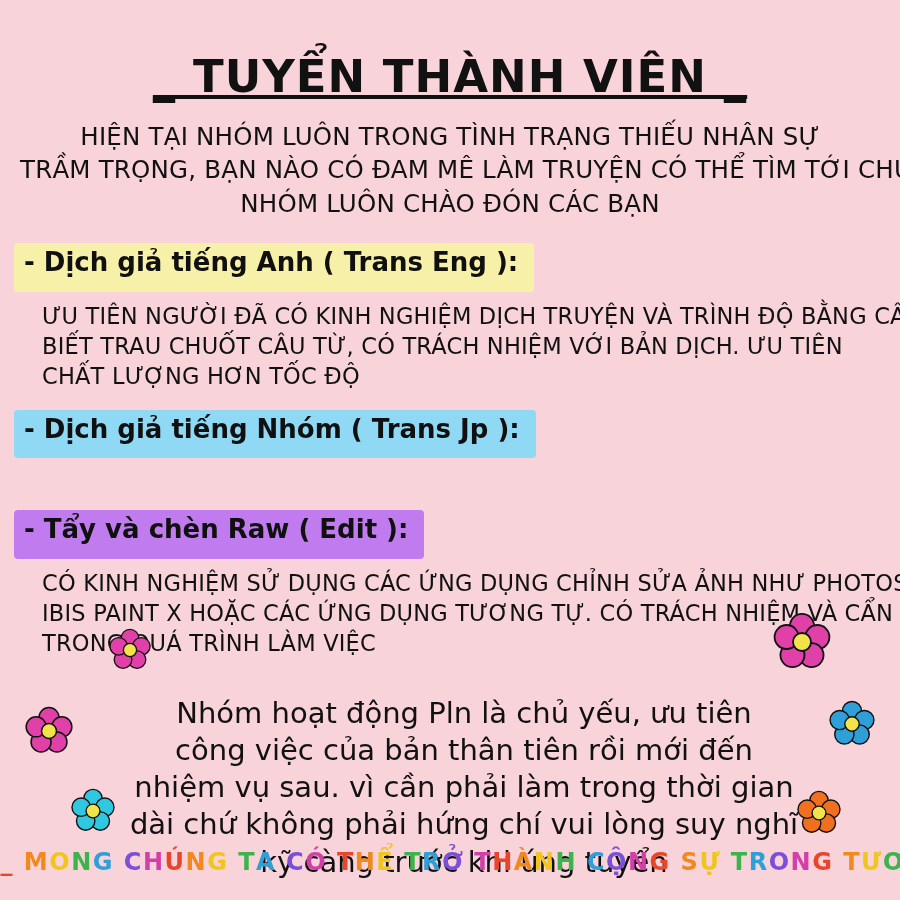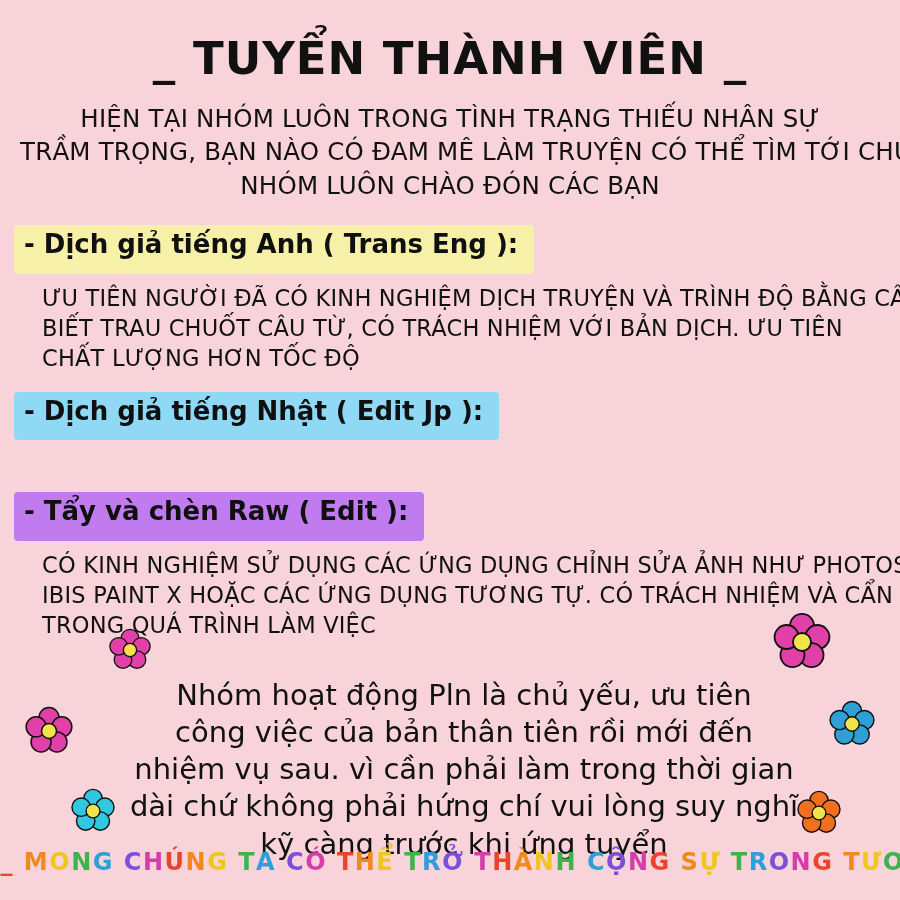--- a/index.html
+++ b/index.html
@@ -18,28 +18,29 @@
   .page {
     position: relative;
     width: 900px;
     height: 900px;
     box-sizing: border-box;
   }
 
   
   .title {
     text-align: center;
-    padding-top: 34px;
+    padding-top: 52px;
     font-family: "DejaVu Sans", sans-serif;
     font-weight: bold;
     font-size: 45px;
     letter-spacing: 1px;
     color: #111111;
     text-transform: uppercase;
     line-height: 1.1;
+    text-decoration: underline;
   }
 
   
   .intro {
     margin: 18px auto 0 auto;
     width: 860px;
     text-align: center;
     font-size: 24.5px;
     line-height: 1.38;
     color: #111111;
@@ -123,21 +124,21 @@
   <div class="section first">
     <div class="tag tag-eng" style="background: rgb(247, 240, 168);">- Dịch giả tiếng Anh ( Trans Eng ):</div>
     <div class="body-text">
       <div>ƯU TIÊN NGƯỜI ĐÃ CÓ KINH NGHIỆM DỊCH TRUYỆN VÀ TRÌNH ĐỘ BẰNG CẤP,</div>
       <div>BIẾT TRAU CHUỐT CÂU TỪ, CÓ TRÁCH NHIỆM VỚI BẢN DỊCH. ƯU TIÊN</div>
       <div>CHẤT LƯỢNG HƠN TỐC ĐỘ</div>
     </div>
   </div>
 
   <div class="section">
-    <div class="tag tag-jp" style="background: rgb(143, 217, 245);">- Dịch giả tiếng Nhật ( Edit Jp ):</div>
+    <div class="tag tag-jp" style="background: rgb(143, 217, 245);">- Dịch giả tiếng Nhóm ( Trans Jp ):</div>
   </div>
 
   <div class="section">
     <div class="tag tag-edit" style="background: rgb(192, 123, 239); margin-top: 34px;">- Tẩy và chèn Raw ( Edit ):</div>
     <div class="body-text">
       <div>CÓ KINH NGHIỆM SỬ DỤNG CÁC ỨNG DỤNG CHỈNH SỬA ẢNH NHƯ PHOTOSHOP,</div>
       <div>IBIS PAINT X HOẶC CÁC ỨNG DỤNG TƯƠNG TỰ. CÓ TRÁCH NHIỆM VÀ CẨN THẬN</div>
       <div>TRONG QUÁ TRÌNH LÀM VIỆC</div>
     </div>
   </div>

